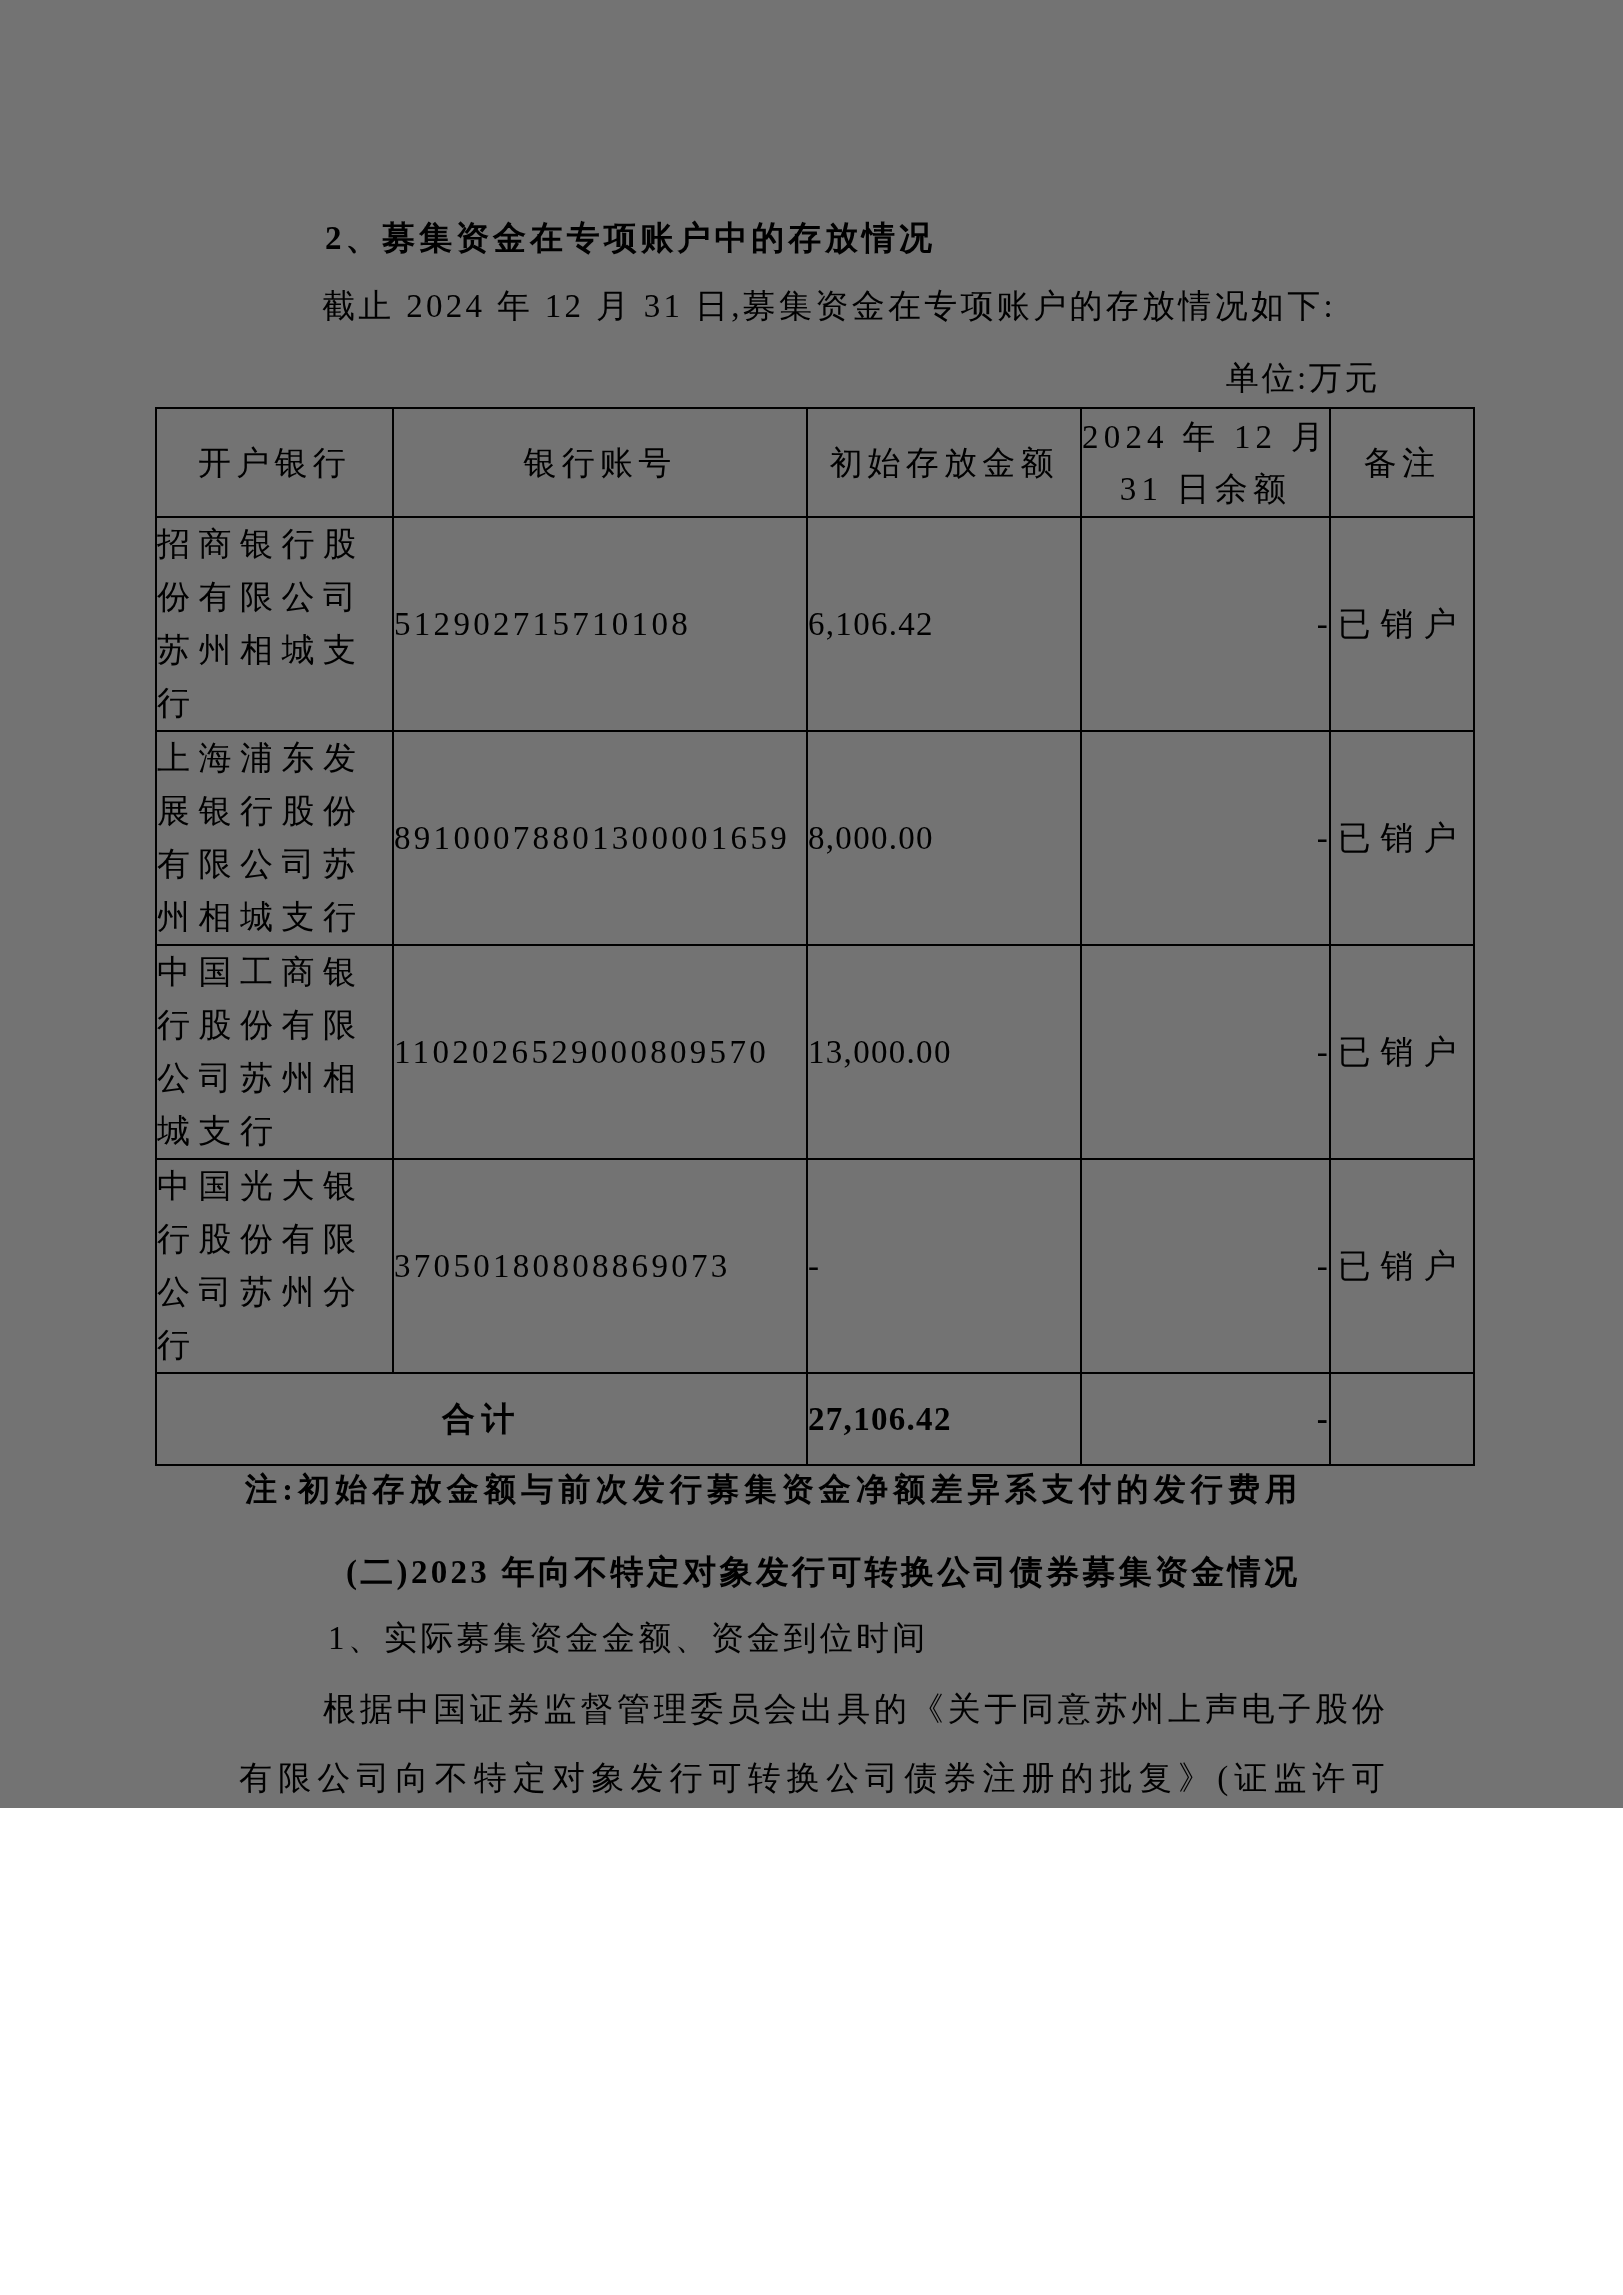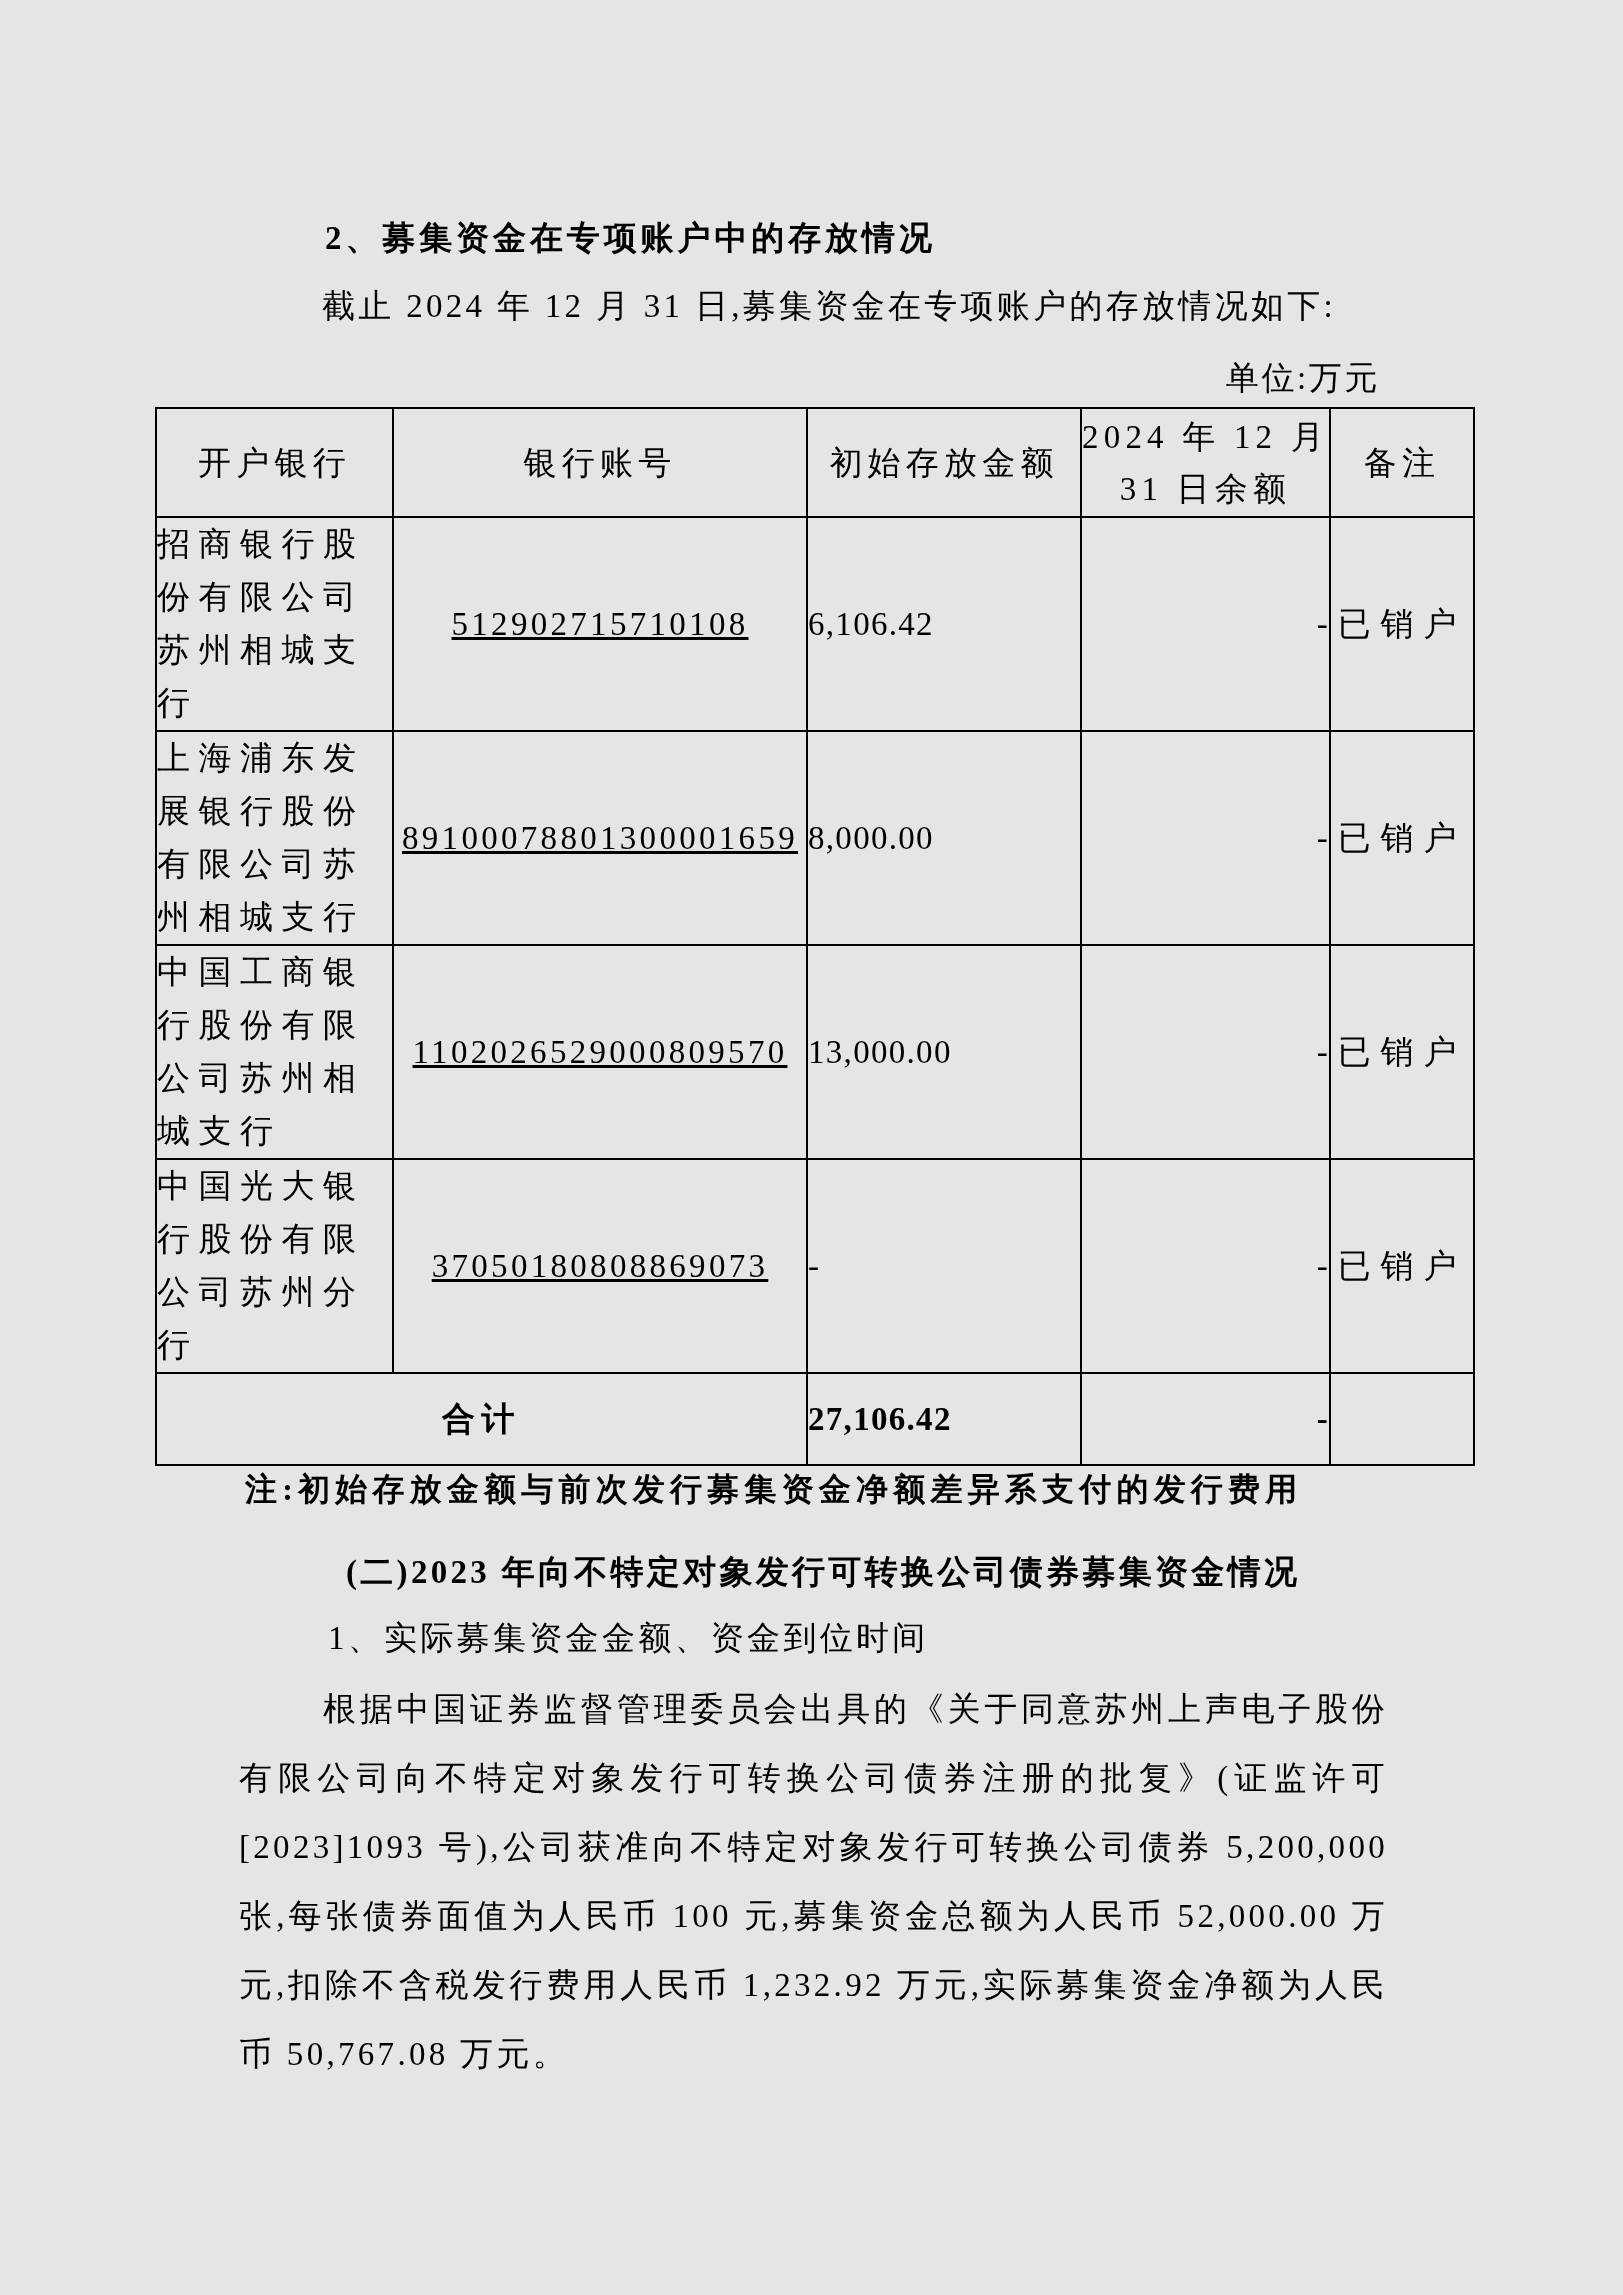--- a/index.html
+++ b/index.html
@@ -1,21 +1,21 @@
 <!DOCTYPE html>
 <html style="font-size:10.5px"><head>
 <meta charset="utf-8">
 <style>
   html,body{margin:0;padding:0;background:#ffffff;}
   body{
     width:1623px;height:2295px;
     font-family:"Liberation Serif","DejaVu Serif",serif;
     color:#000;
   }
-  .page{position:relative;width:1623px;height:2295px;overflow:hidden;background:#e5e5e5;}
+  .page{position:relative;width:1623px;height:1808px;overflow:hidden;background:#737373;}
 
   .abs{position:absolute;white-space:nowrap;}
 
   .h-bold{font-weight:bold;}
 
   #heading-section2{top:219px;left:325px;font-size:33px;letter-spacing:3.9px;line-height:39px;}
   #para-intro{top:287px;left:322px;font-size:33px;letter-spacing:3.3px;line-height:39px;}
   #unit-label{top:359px;right:243px;font-size:33px;letter-spacing:2.6px;line-height:39px;}
 
   table.funds{
@@ -33,21 +33,21 @@
     overflow:hidden;
   }
   tr.header-row{height:109px;}
   tr.data-row{height:212px;}
   tr.total-row{height:92px;}
   th.col-head{text-align:center;letter-spacing:5.2px;line-height:52px;padding:0 5.2px;white-space:normal;}
   td.bank-cell{
     text-align:left;padding:5.2px 3.9px 5.2px 15px;
     letter-spacing:8.5px;line-height:53px;white-space:normal;word-break:break-all;
   }
-  td.account-cell{text-align:center;padding-left:10.5px;letter-spacing:3.3px;text-decoration:underline;}
+  td.account-cell{text-align:left;padding-left:10.5px;letter-spacing:3.3px;}
   td.amount-cell{text-align:left;padding-right:6.5px;letter-spacing:1.3px;}
   td.balance-cell{text-align:right;padding-right:9.8px;letter-spacing:1.3px;}
   td.remark-cell{text-align:center;letter-spacing:9.8px;}
   tr.total-row td{font-weight:bold;border-radius:9px;}
   td.total-label{text-align:center;letter-spacing:6.5px;}
 
   #table-footnote{top:1470px;left:245px;font-size:32px;letter-spacing:5.2px;line-height:39px;}
   #heading-section-er{top:1553px;left:346px;font-size:33px;letter-spacing:3.3px;line-height:39px;text-align:center;}
   #heading-sub1{top:1619px;left:328px;font-size:33px;letter-spacing:3.3px;line-height:39px;}
 

